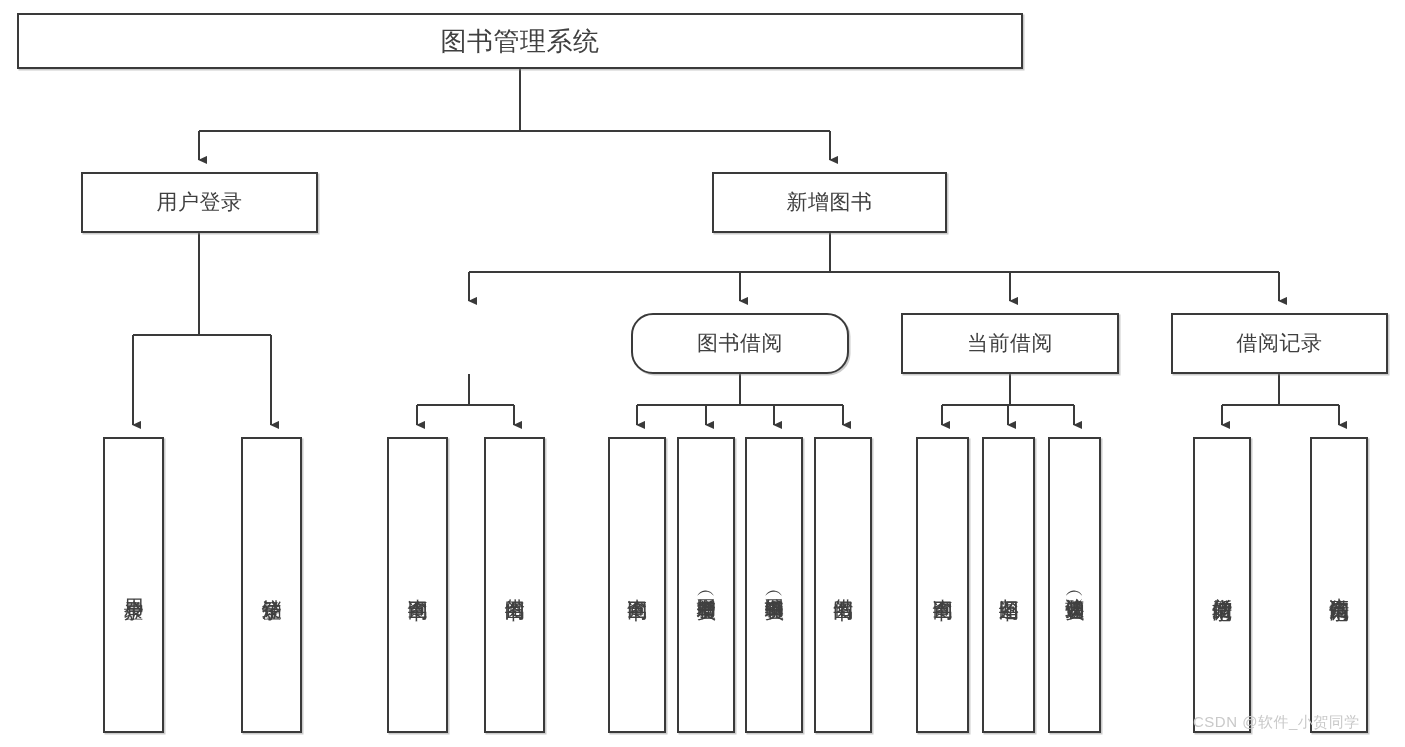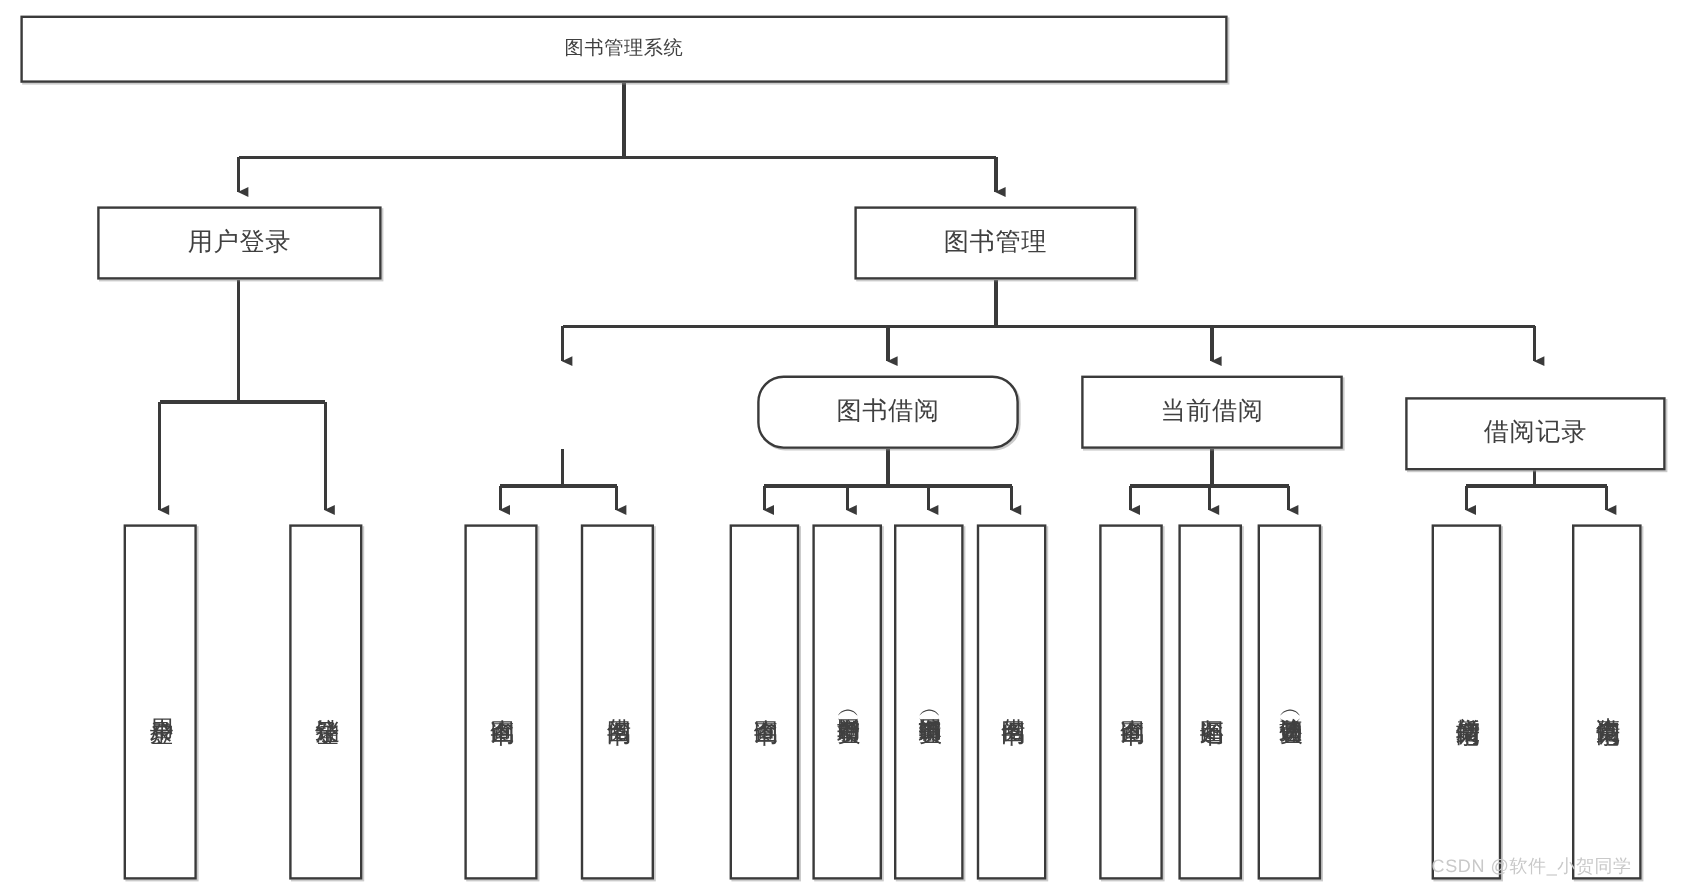--- a/index.html
+++ b/index.html
@@ -42,21 +42,21 @@
     line-height: 1.08;
     color: #404040;
   }
   
   .node.h .label {
     font-size: 21px;
     letter-spacing: 0.5px;
     white-space: nowrap;
   }
   .node.root .label {
-    font-size: 16px;
+    font-size: 26px;
   }
   
   .node.v {
     align-items: center;
     justify-content: center;
   }
   .node.v .label {
     writing-mode: vertical-rl;
     text-orientation: upright;
     font-size: 20px;
@@ -136,30 +136,30 @@
   </svg>
 
   <div class="node h root" style="left:17px; top:13px; width:1006px; height:56px;">
     <span class="label">图书管理系统</span>
   </div>
 
   <div class="node h" style="left:81px; top:172px; width:237px; height:61px;">
     <span class="label">用户登录</span>
   </div>
   <div class="node h" style="left:712px; top:172px; width:235px; height:61px;">
-    <span class="label">图书管理</span>
+    <span class="label">新增图书</span>
   </div>
 
   <div class="node h" style="left:631px; top:313px; width:218px; height:61px;border-radius:22px;">
     <span class="label">图书借阅</span>
   </div>
   <div class="node h" style="left:901px; top:313px; width:218px; height:61px;">
     <span class="label">当前借阅</span>
   </div>
-  <div class="node h" style="left:1171px; top:331px; width:217px; height:61px;">
+  <div class="node h" style="left:1171px; top:313px; width:217px; height:61px;">
     <span class="label">借阅记录</span>
   </div>
 
   <div class="node v" style="left:103px; top:437px; width:61px; height:296px;">
     <span class="label">用户登录</span>
   </div>
   <div class="node v" style="left:241px; top:437px; width:61px; height:296px;">
     <span class="label">注销登录</span>
   </div>
 

